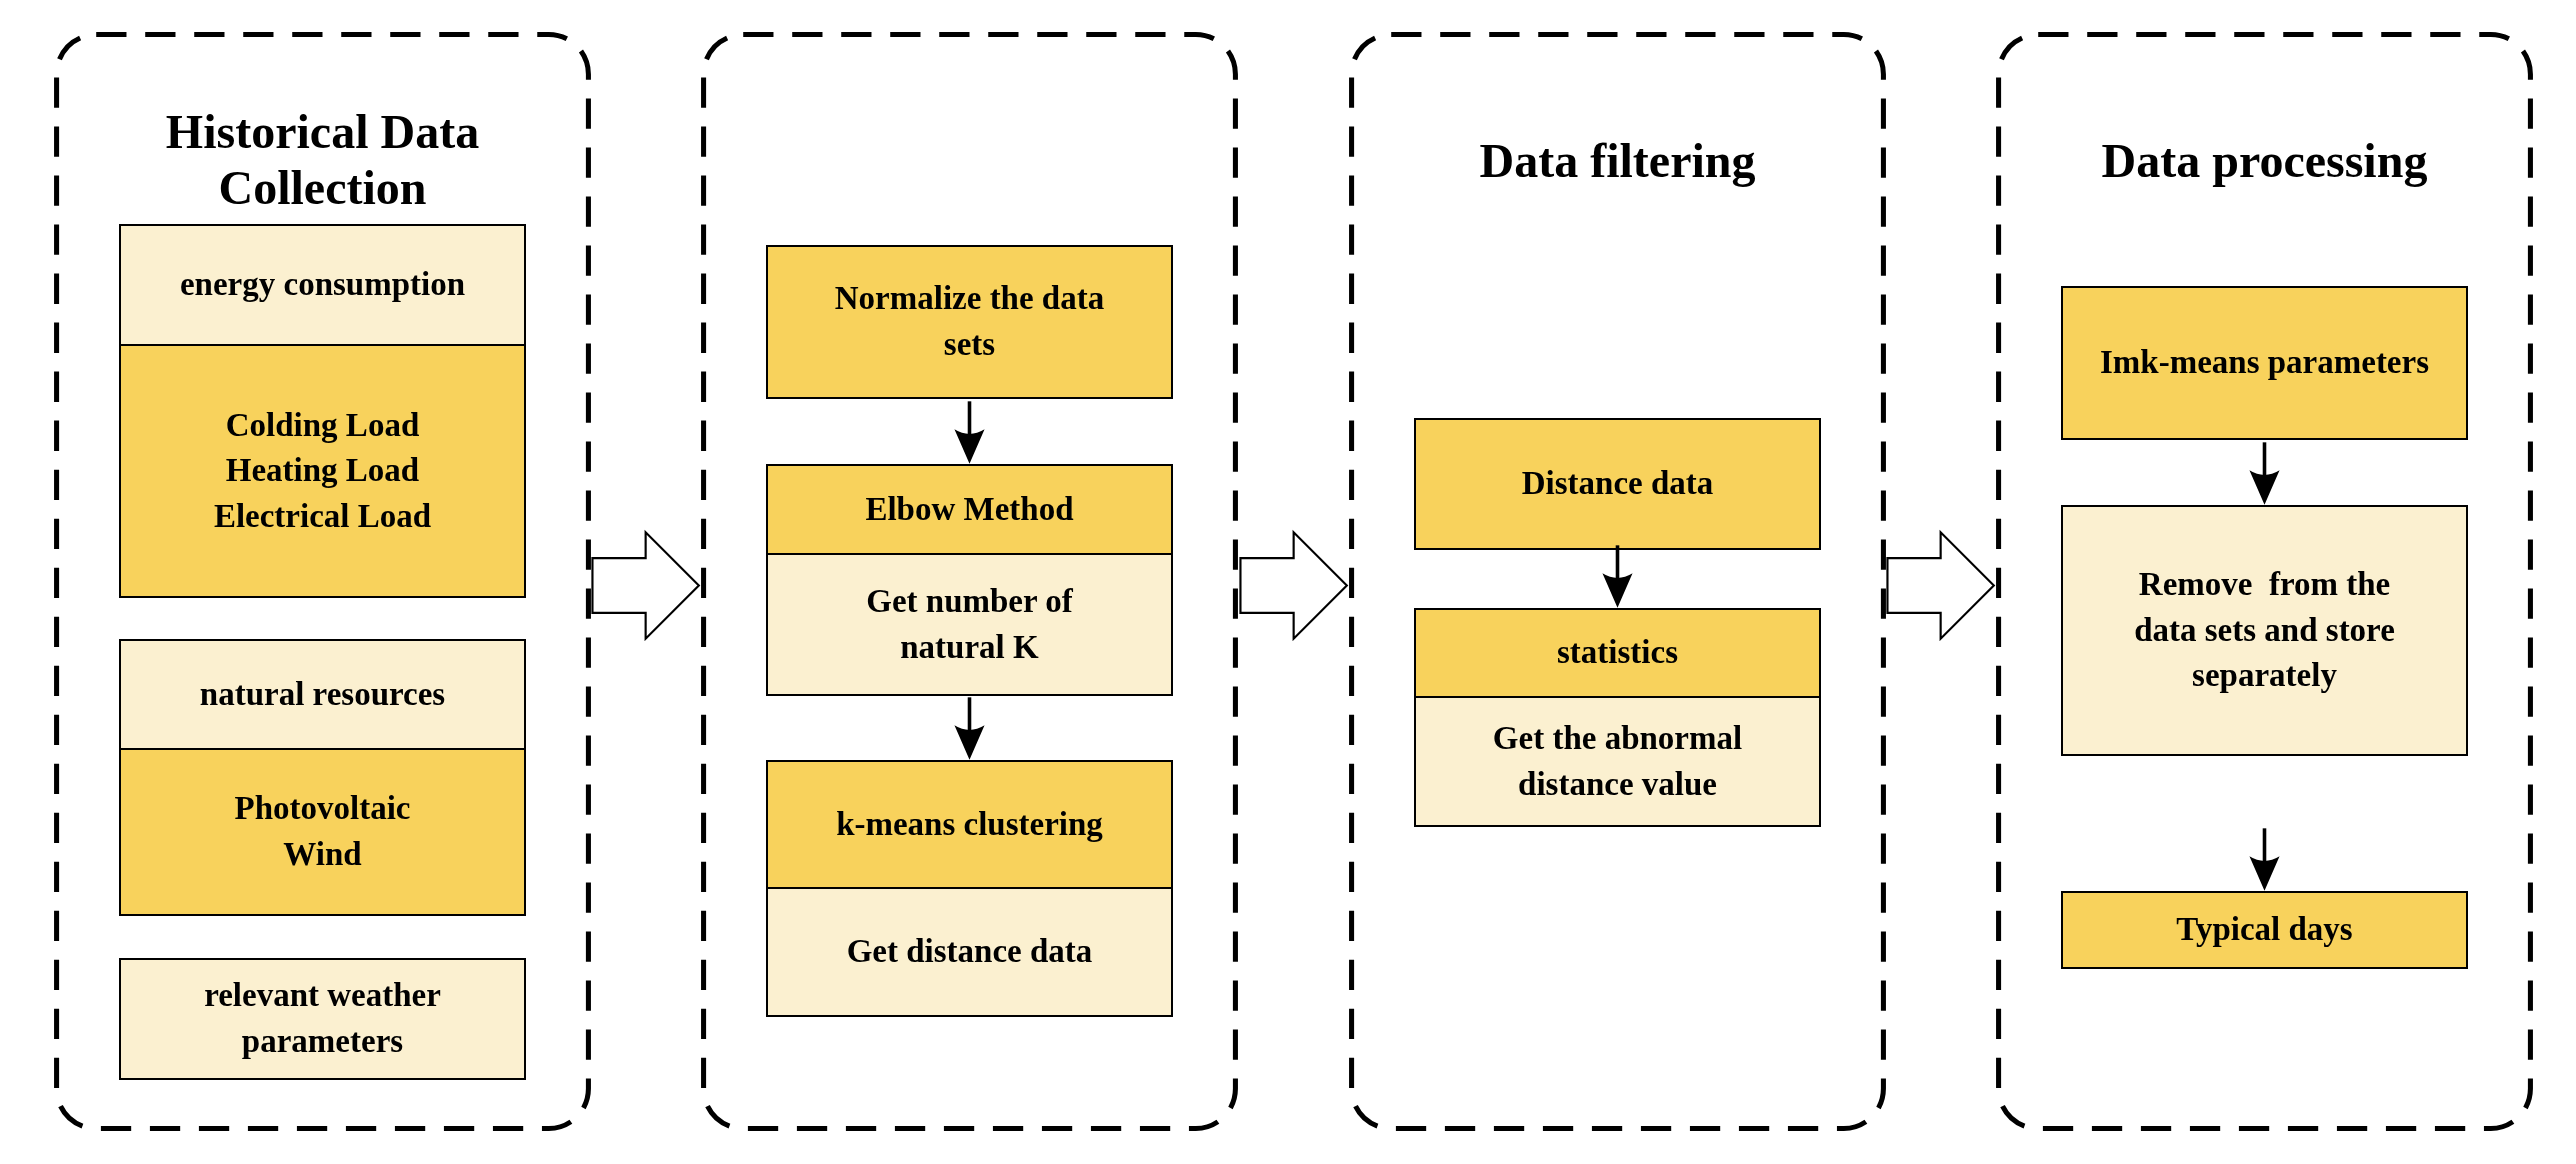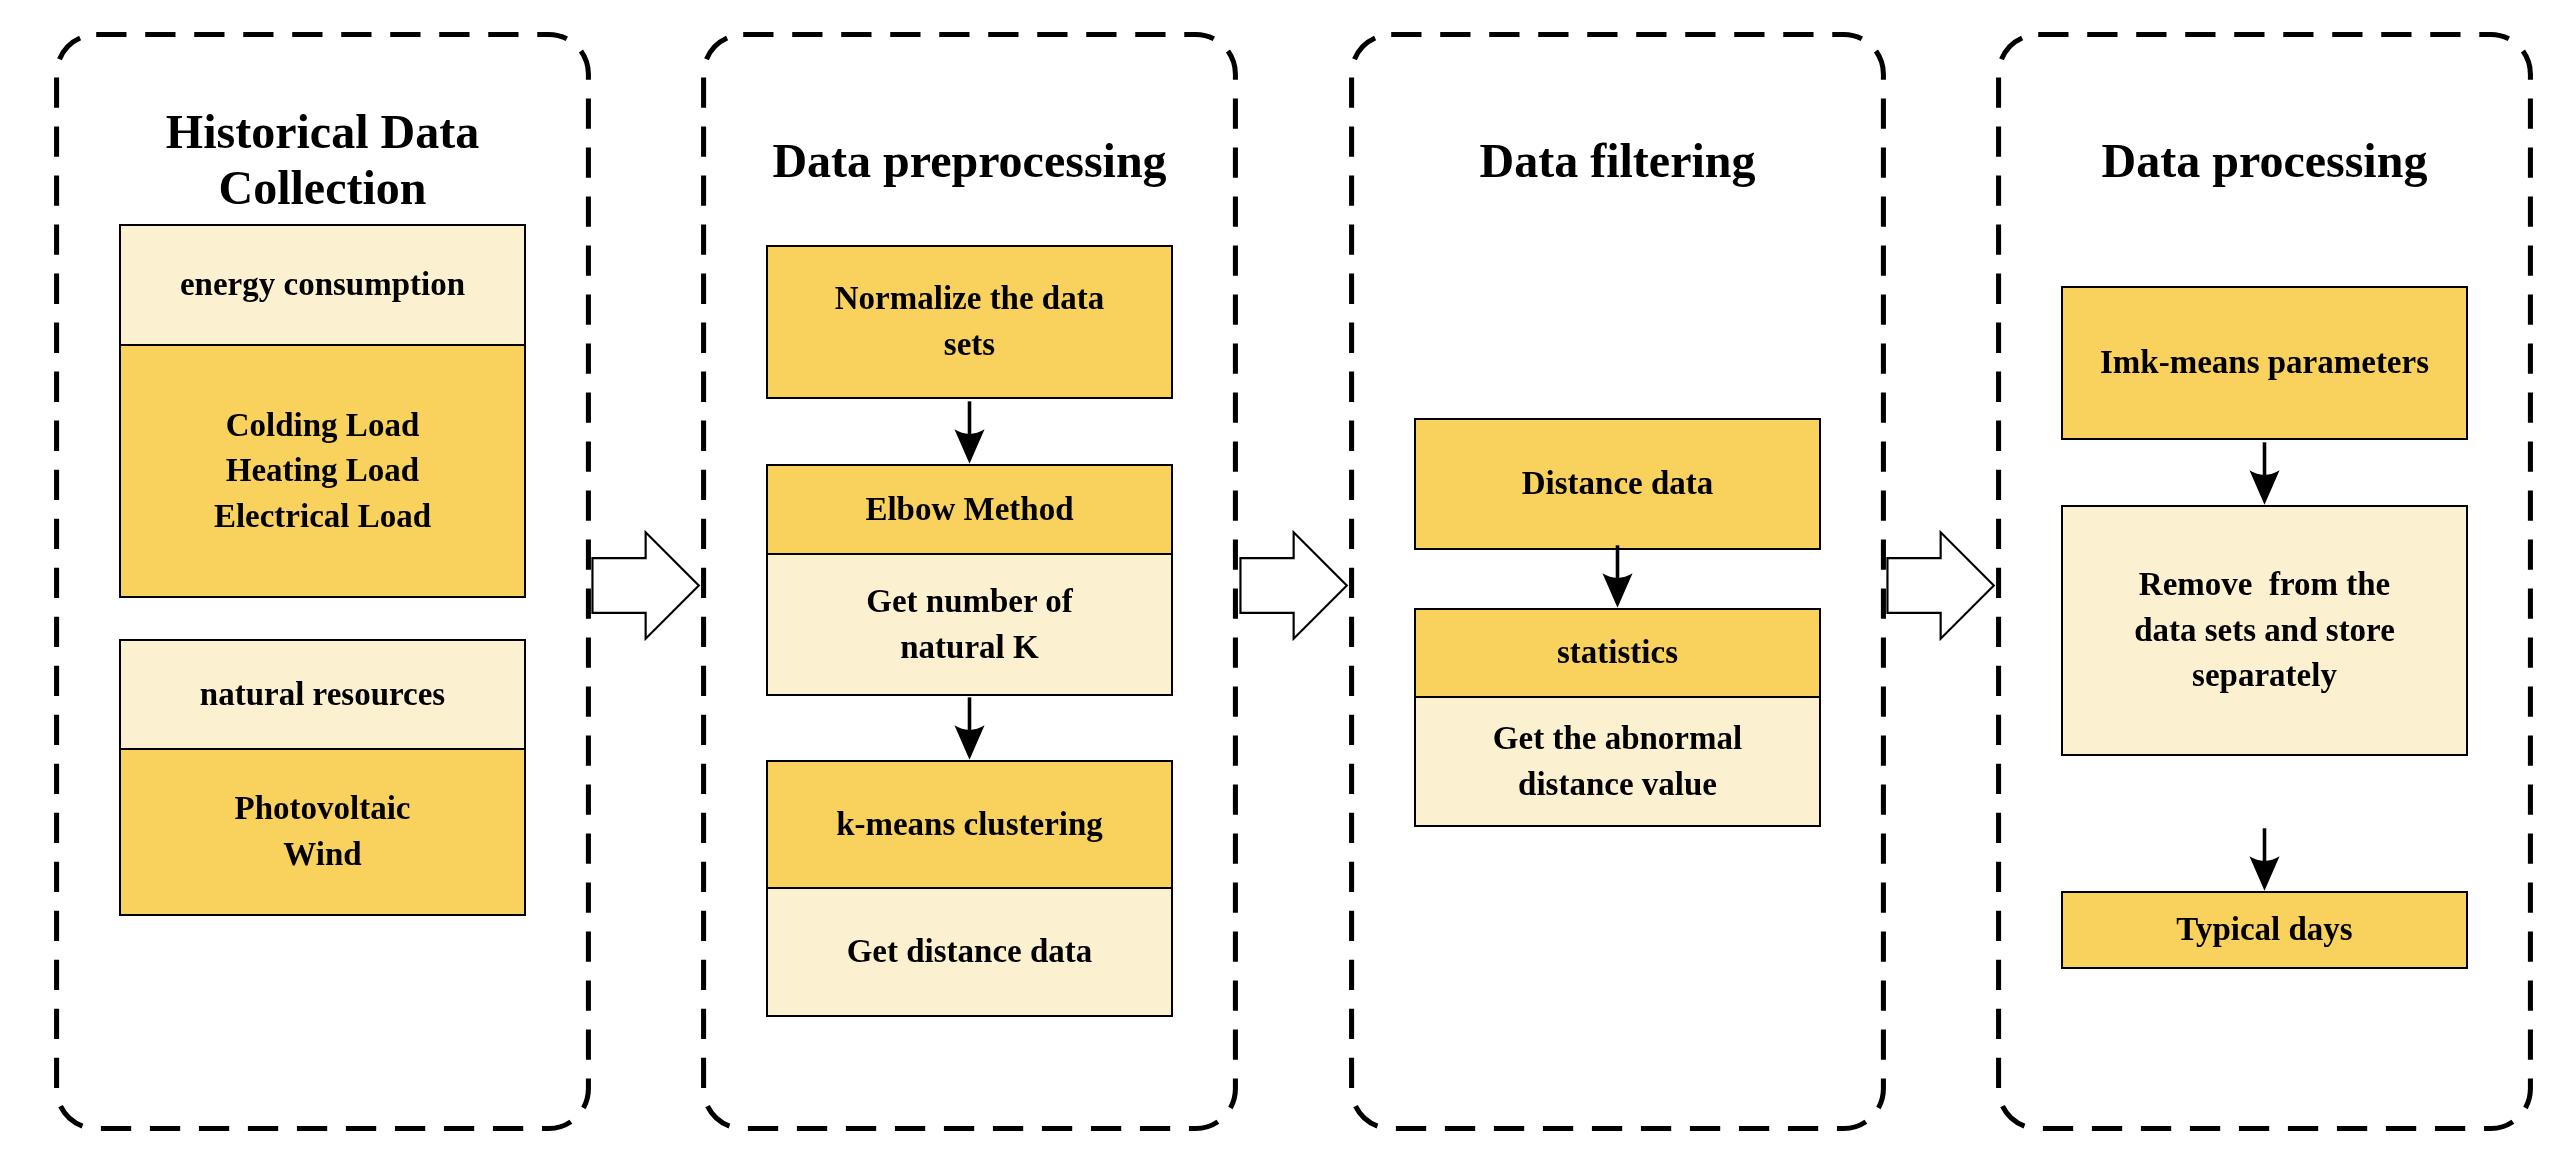--- a/index.html
+++ b/index.html
@@ -89,27 +89,30 @@
 Heating Load
 Electrical Load</div>
     </div>
 
     <div class="stack" style="top:607px">
       <div class="seg cream" style="height:107px">natural resources</div>
       <div class="seg gold" style="height:166px">Photovoltaic
 Wind</div>
     </div>
 
+    <div class="stack" style="top:926px">
+      <div class="seg cream" style="height:118px">relevant weather
+parameters</div>
+    </div>
   </section>
 
   <section class="panel" style="left:701px">
     <svg class="panel-outline" width="537" height="1099" viewBox="0 0 745 1525">
       <rect x="3.5" y="3.5" width="738" height="1518" rx="55" fill="none" stroke="#000000" stroke-width="7" stroke-dasharray="42 26"></rect>
     </svg>
-    <h2 class="panel-title" style="top:101px">Data preprocessing</h2>
 
     <div class="stack" style="top:213px">
       <div class="seg gold" style="height:150px">Normalize the data
 sets</div>
     </div>
 
     <svg class="v-arrow" style="top:369px" width="43" height="63" viewBox="0 0 60 87">
       <line x1="30" y1="0" x2="30" y2="46" stroke="#000000" stroke-width="5"></line>
       <path d="M30,87 L9,39 Q30,52 51,39 Z" fill="#000000"></path>
     </svg>

